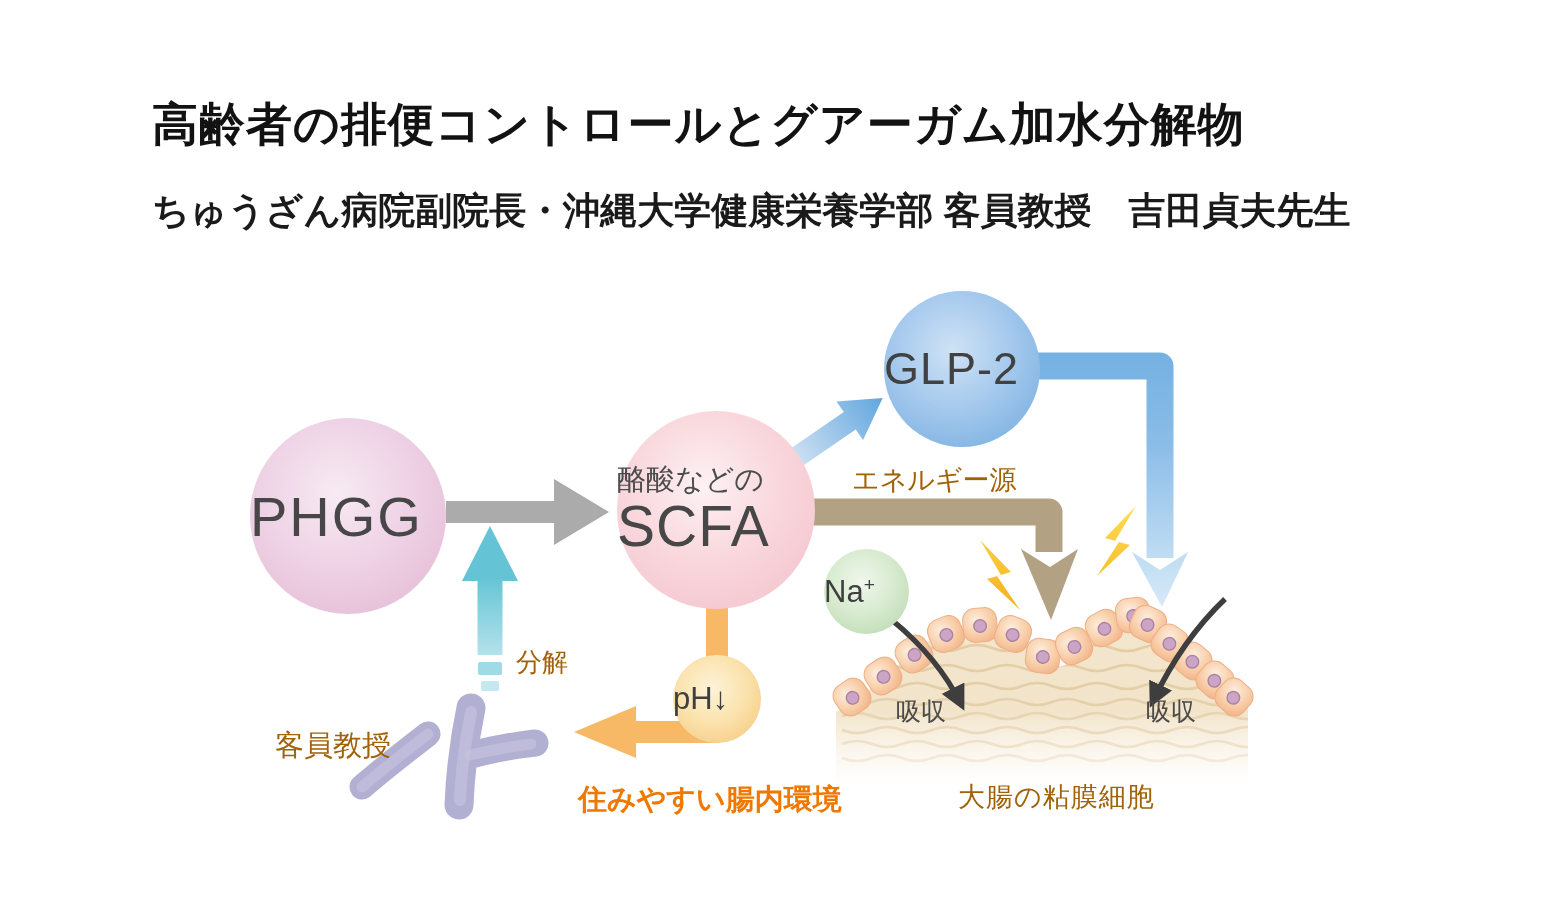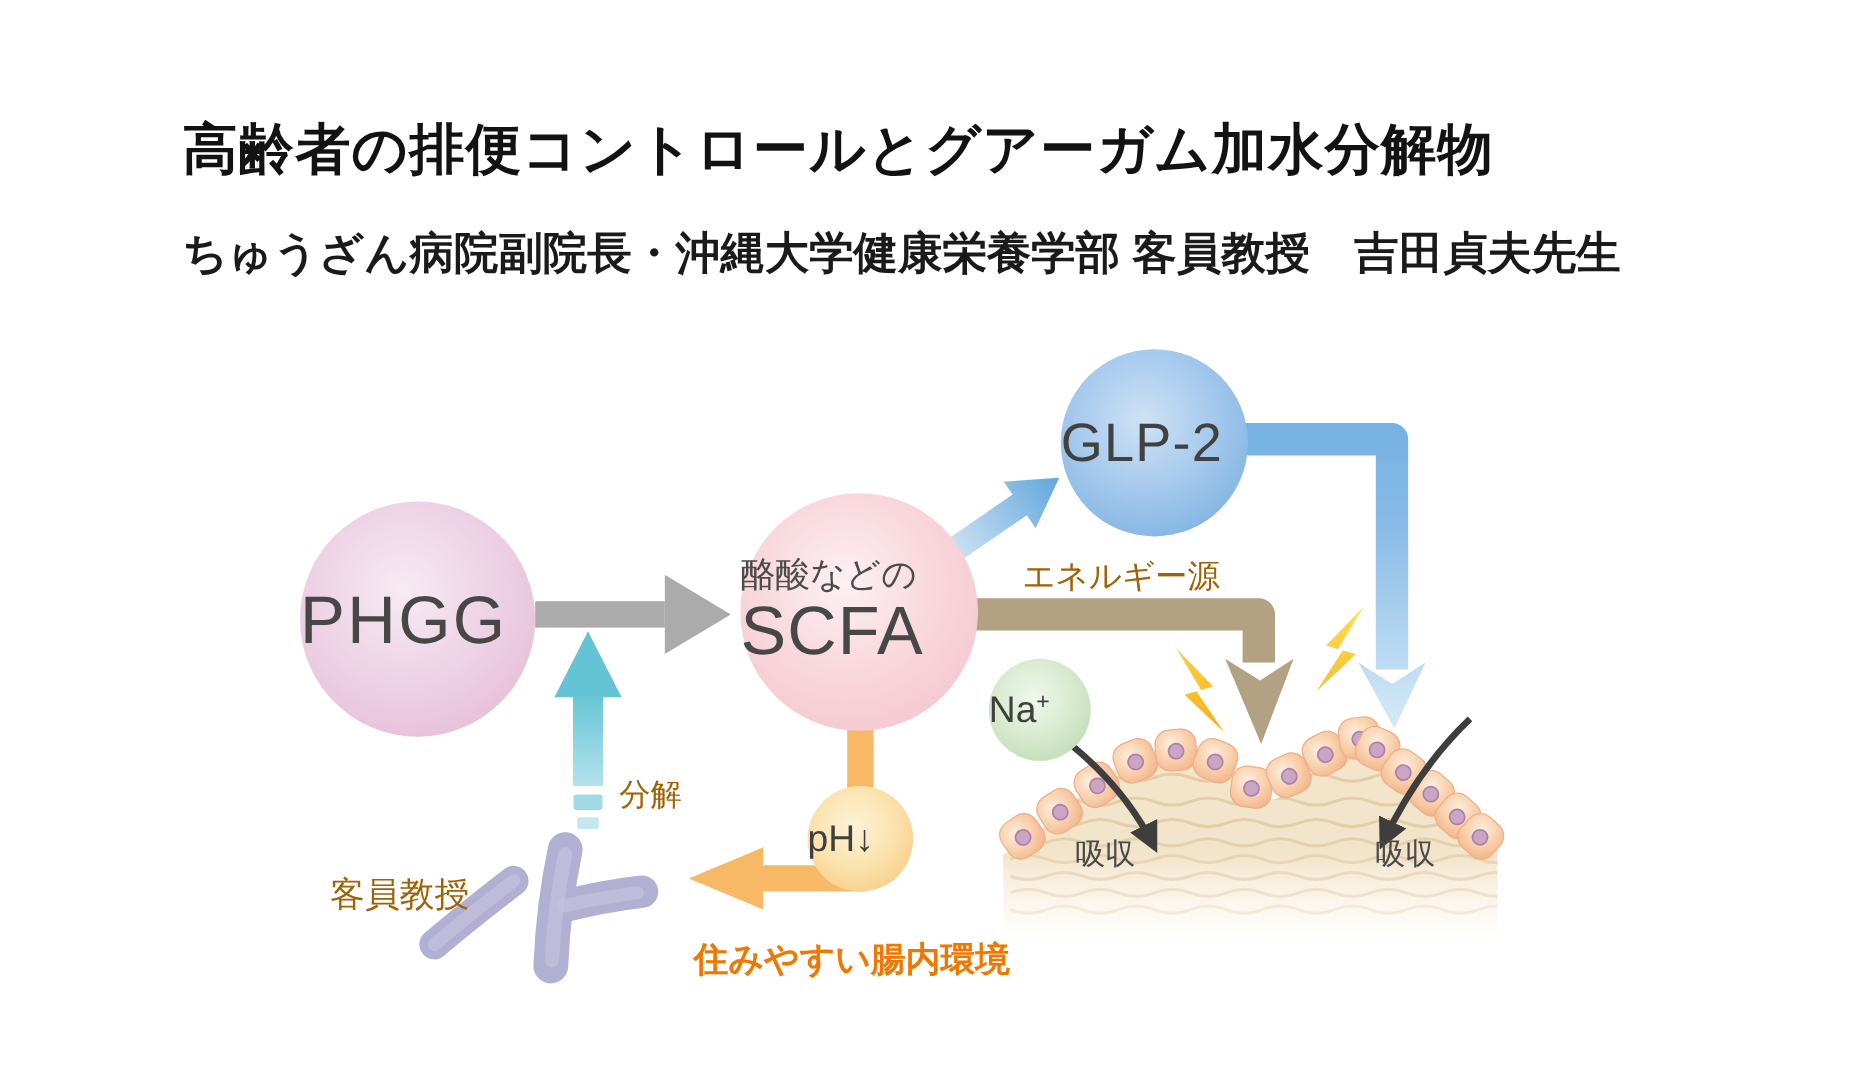--- a/index.html
+++ b/index.html
@@ -206,14 +206,15 @@
   <div class="node node-ph">
     <span>pH↓</span>
   </div>
 
   <div class="lbl lbl-energy">エネルギー源</div>
   <div class="lbl lbl-bunkai">分解</div>
   <div class="lbl lbl-bacteria">客員教授</div>
   <div class="lbl lbl-friendly">住みやすい腸内環境</div>
   <div class="lbl lbl-abs-l">吸収</div>
   <div class="lbl lbl-abs-r">吸収</div>
+  <div class="lbl lbl-mucosa">大腸の粘膜細胞</div>
 
 </div>
 
 </body></html>

